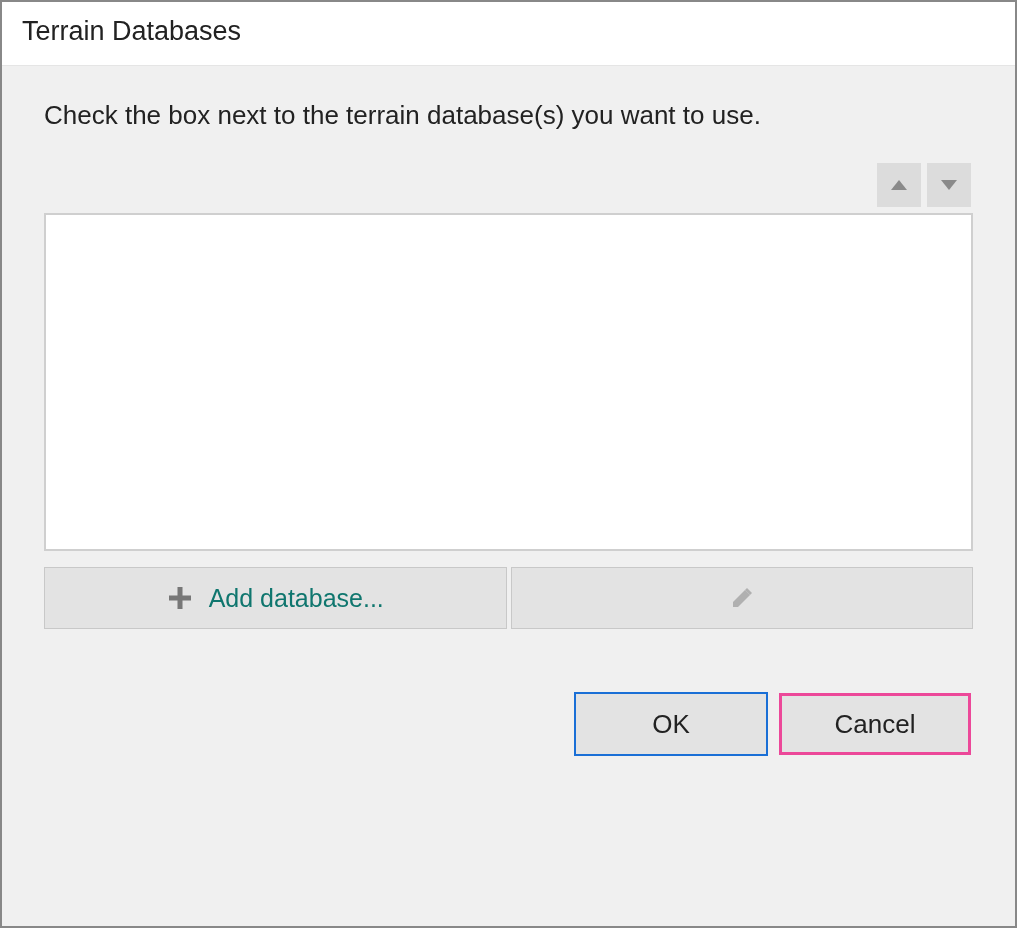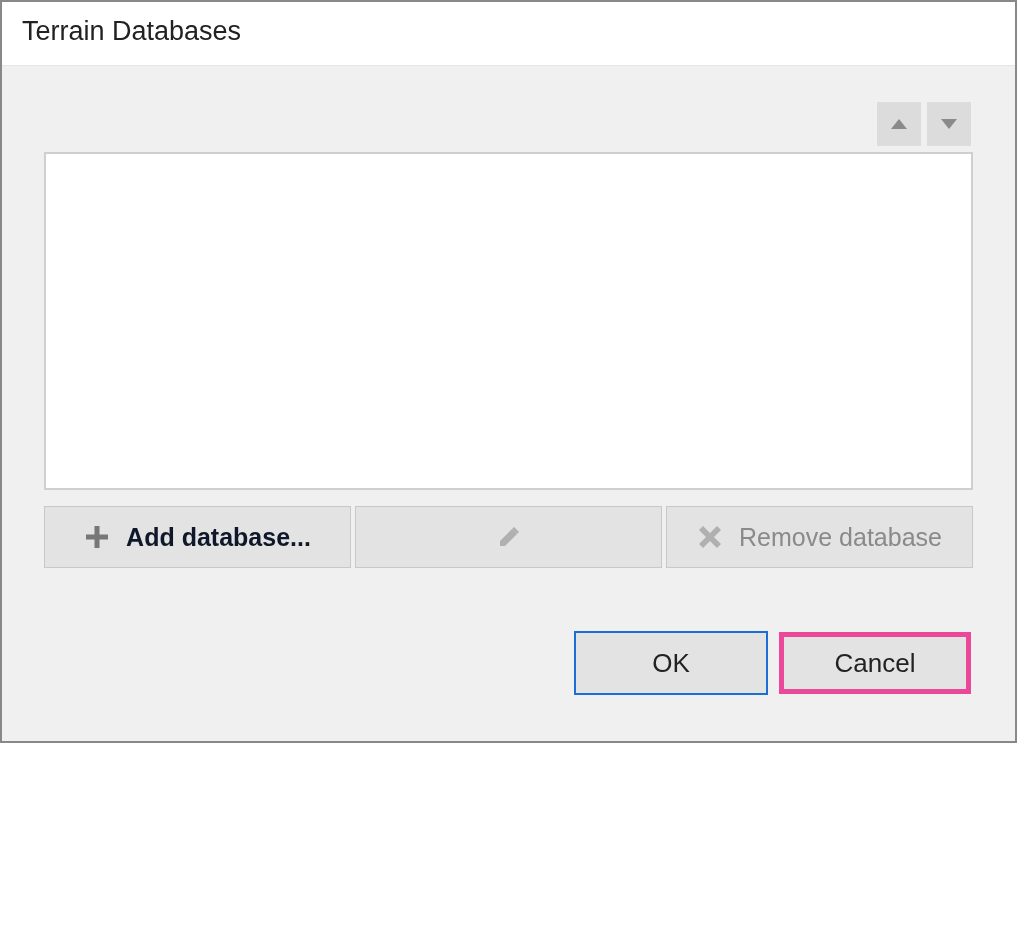--- a/index.html
+++ b/index.html
@@ -3,21 +3,21 @@
 <meta charset="utf-8">
 <style>
   * { box-sizing: border-box; }
   html, body {
     margin: 0; padding: 0;
     width: 1017px; height: 928px;
     font-family: "Segoe UI", Tahoma, sans-serif;
     background: #ffffff;
   }
   .window {
-    width: 1017px; height: 743px;
+    width: 1017px; height: 928px;
     border: 2px solid #888;
     background: #ffffff;
     display: flex;
     flex-direction: column;
   }
   .titlebar {
     background: #ffffff;
     padding: 14px 20px 18px 20px;
     font-size: 27px;
     color: #222;
@@ -75,56 +75,57 @@
     align-items: center;
     justify-content: center;
     gap: 16px;
     font-size: 25px;
     cursor: pointer;
   }
   .action-btn .icon {
     width: 26px; height: 26px;
     display: flex; align-items: center; justify-content: center;
   }
-  .action-btn.enabled { color: #0f172a; font-weight: bold; }
+  .action-btn.enabled { color: #0f766e; }
   .action-btn.disabled { color: #8a8a8a; cursor: default; }
   .action-btn.enabled .icon svg * { fill: #777; }
   .action-btn.disabled .icon svg * { fill: #b0b0b0; }
   .footer {
     display: flex;
     justify-content: flex-end;
     gap: 12px;
     margin-top: 64px;
     padding-right: 2px;
   }
   .footer-btn {
     width: 192px;
     height: 62px;
     background: #e3e3e3;
-    border: 5px solid #ec4899;
+    border: 3px solid #ec4899;
     font-size: 26px;
     color: #222;
     cursor: pointer;
   }
   .footer-btn.default {
     outline: 2px solid #1a6fd6;
     outline-offset: -1px;
     border: 1px solid #1a6fd6;
   }
 </style>
 </head>
 <body>
 
 <div class="window">
 
   <div class="titlebar">Terrain Databases</div>
 
   <div class="content">
 
     <div class="instructions">
+      <p>Check the box next to the terrain database(s) you want to use.</p>
     </div>
 
     <div class="reorder-row">
       <button class="reorder-btn">
         <span>
           <svg width="16" height="10" viewBox="0 0 16 10">
               <polygon points="8,0 16,10 0,10" fill="#8a8a8a"></polygon>
             </svg>
         </span>
       </button>
@@ -150,28 +151,20 @@
         <span>Add database...</span>
       </button>
       <button class="action-btn disabled">
         <span class="icon">
           <svg width="24" height="24" viewBox="0 0 24 24">
             <polygon points="3,21 3,16 15,4 20,9 8,21"></polygon>
             <polygon points="17,2 22,7 20,9 15,4"></polygon>
           </svg>
         </span>
       </button>
-      <button class="action-btn disabled">
-        <span class="icon">
-          <svg width="22" height="22" viewBox="0 0 22 22">
-            <polygon points="0,4 4,0 11,7 18,0 22,4 15,11 22,18 18,22 11,15 4,22 0,18 7,11"></polygon>
-          </svg>
-        </span>
-        <span>Remove database</span>
-      </button>
     </div>
 
     <div class="footer">
       <button class="footer-btn default">OK</button>
       <button class="footer-btn">Cancel</button>
     </div>
 
   </div>
 </div>
 

